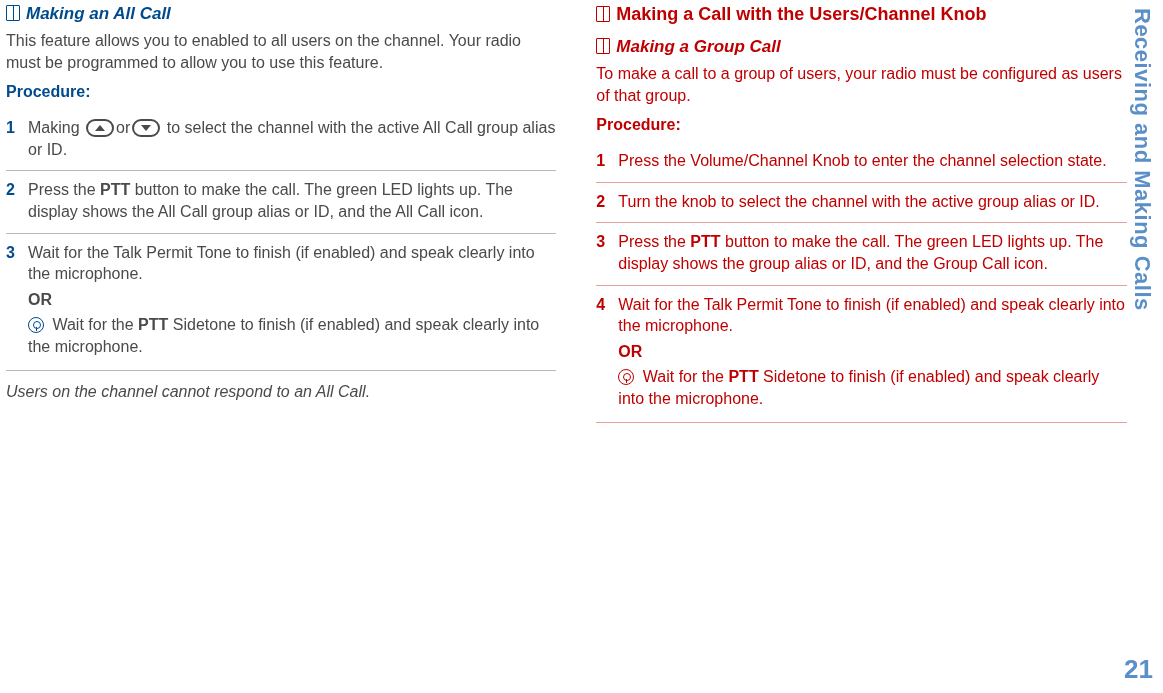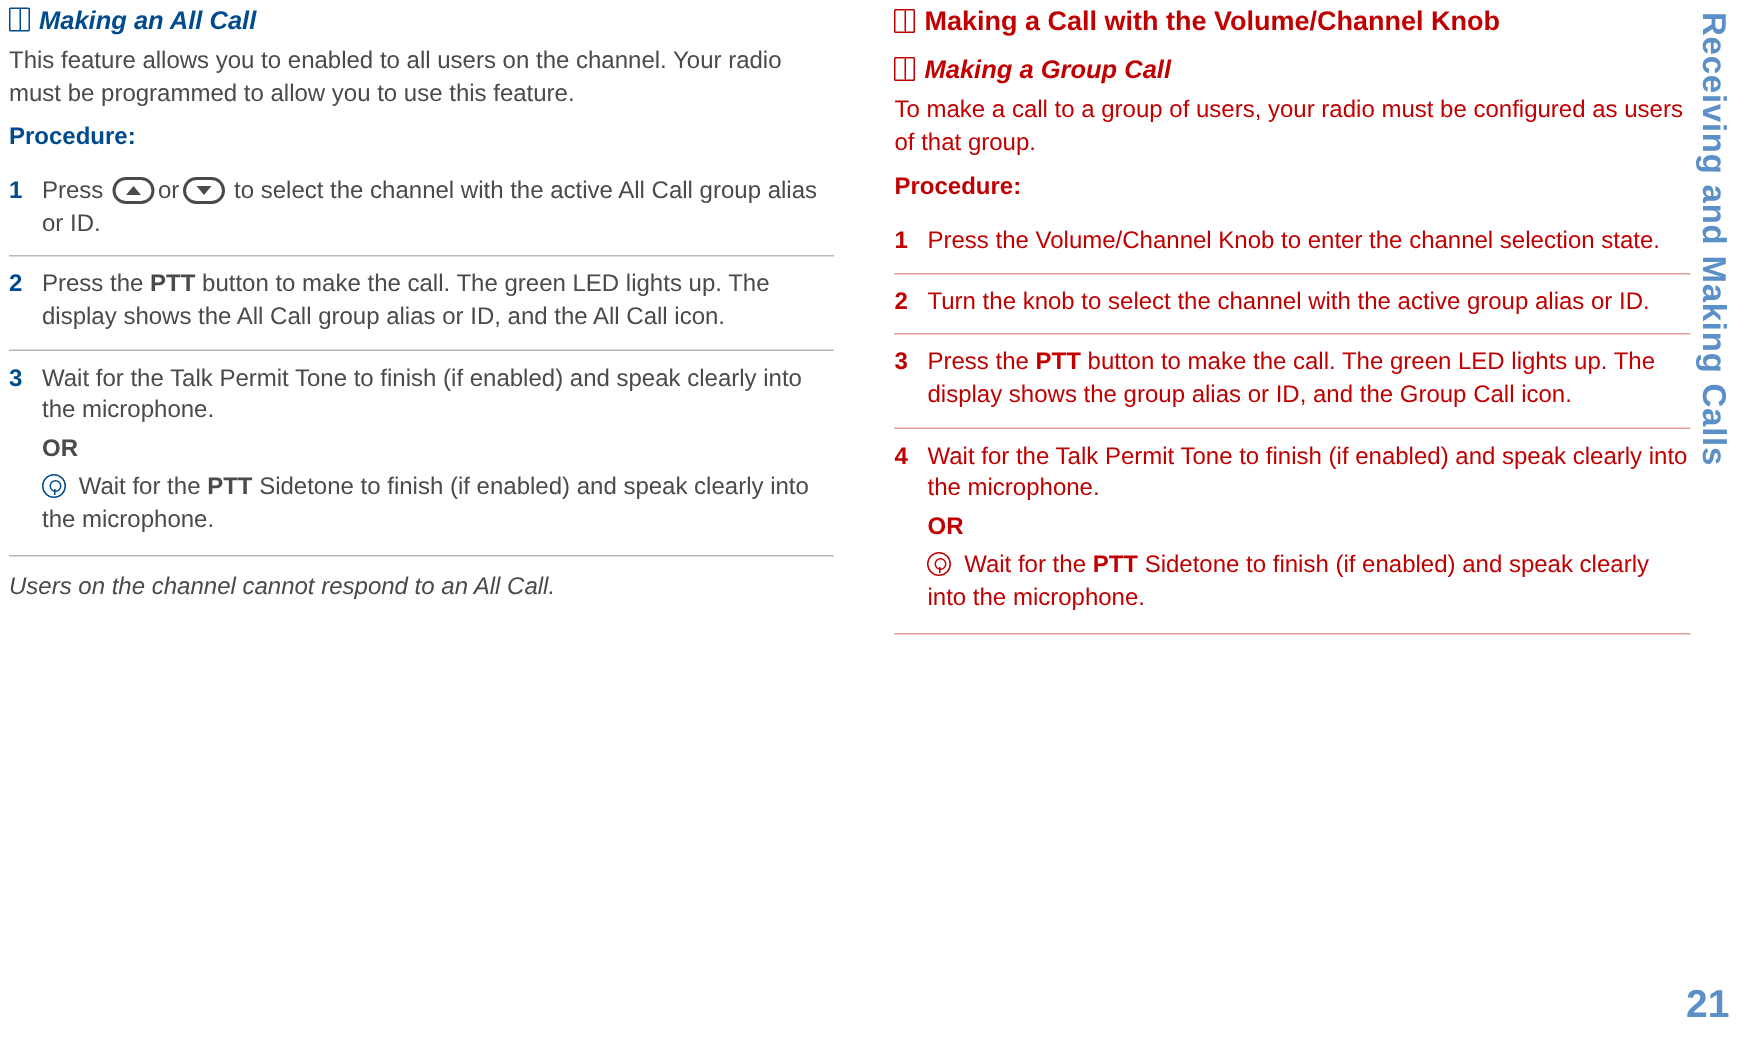--- a/index.html
+++ b/index.html
@@ -63,21 +63,21 @@
 
     <div class="col col-left black">
       <div class="h-sub">
         <span class="book-icon"></span><span>Making an All Call</span>
       </div>
       <p class="para">This feature allows you to enabled to all users on the channel. Your radio must be programmed to allow you to use this feature.</p>
       <p class="proc-label">Procedure:</p>
       <ol class="steps">
         <li>
           <span class="num">1</span>
-          <span>Press </span><span class="key"><span class="tri up"></span></span><span>or</span><span class="key"><span class="tri down"></span></span><span> to select the channel with the active All Call group alias or ID.</span>
+          <span>Making </span><span class="key"><span class="tri up"></span></span><span>or</span><span class="key"><span class="tri down"></span></span><span> to select the channel with the active All Call group alias or ID.</span>
         </li>
         <li>
           <span class="num">2</span>
           <span>Press the </span><span class="bold">PTT</span><span> button to make the call. The green LED lights up. The display shows the All Call group alias or ID, and the All Call icon.</span>
         </li>
         <li>
           <span class="num">3</span>
           <span>Wait for the Talk Permit Tone to finish (if enabled) and speak clearly into the microphone.</span>
           <span class="sub-indent">
             <span class="or">OR</span>
@@ -85,21 +85,21 @@
           <span class="sub-indent">
             <span class="ptt-icon"></span><span> Wait for the </span><span class="bold">PTT</span><span> Sidetone to finish (if enabled) and speak clearly into the microphone.</span>
           </span>
         </li>
       </ol>
       <p class="note">Users on the channel cannot respond to an All Call.</p>
     </div>
 
     <div class="col col-right red-block">
       <div class="h-main">
-        <span class="book-icon"></span><span>Making a Call with the Volume/Channel Knob</span>
+        <span class="book-icon"></span><span>Making a Call with the Users/Channel Knob</span>
       </div>
       <div class="h-sub">
         <span class="book-icon"></span><span>Making a Group Call</span>
       </div>
       <p class="para">To make a call to a group of users, your radio must be configured as users of that group.</p>
       <p class="proc-label">Procedure:</p>
       <ol class="steps">
         <li>
           <span class="num">1</span>
           <span>Press the Volume/Channel Knob to enter the channel selection state.</span>

